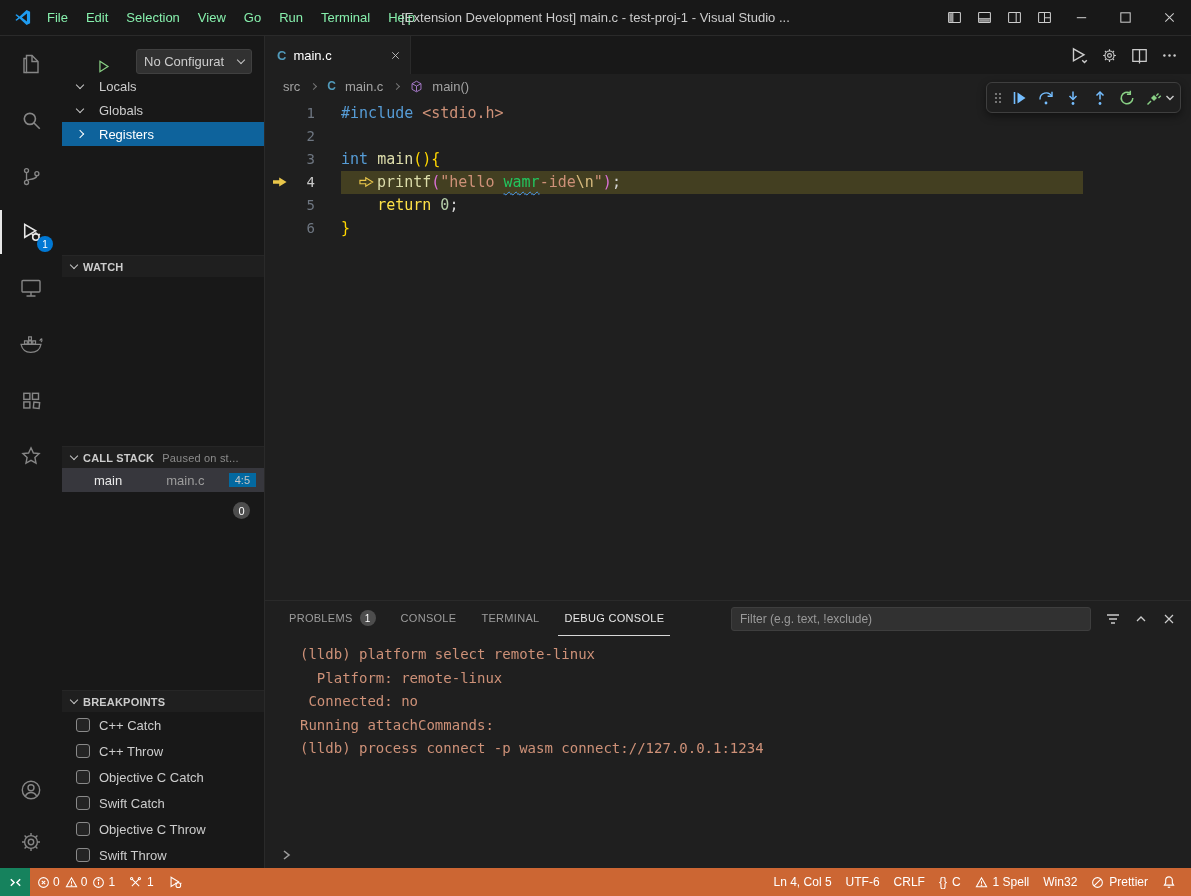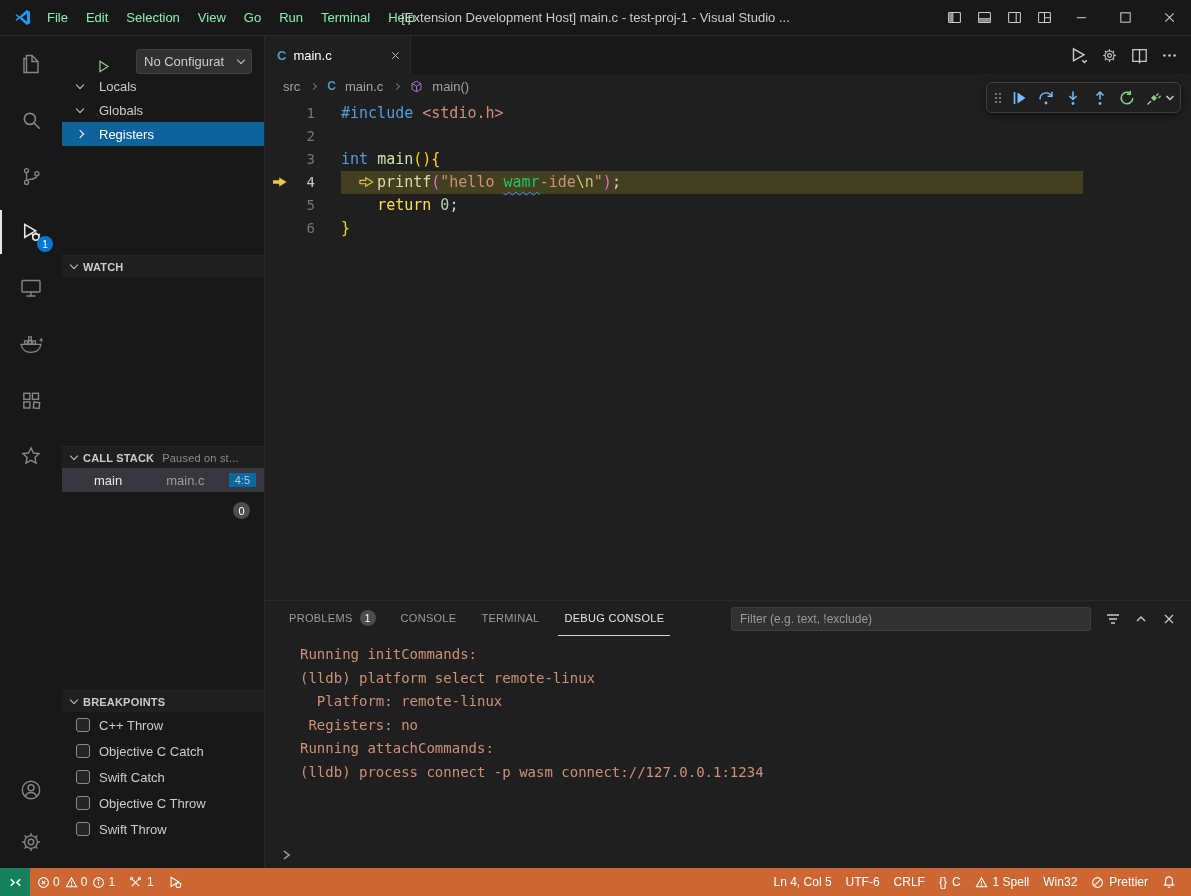--- a/index.html
+++ b/index.html
@@ -303,20 +303,24 @@
 
     <div class="flex-sp"></div>
 
     <div class="section-header">
       <span class="cv d"></span>
       <span>BREAKPOINTS</span>
     </div>
     <div class="bp-body">
         <div class="bp-row">
           <span class="checkbox"></span>
+          <span>C++ Catch</span>
+        </div>
+        <div class="bp-row">
+          <span class="checkbox"></span>
           <span>C++ Throw</span>
         </div>
         <div class="bp-row">
           <span class="checkbox"></span>
           <span>Objective C Catch</span>
         </div>
         <div class="bp-row">
           <span class="checkbox"></span>
           <span>Swift Catch</span>
         </div>
@@ -465,24 +469,23 @@
               </svg>
             </span>
           <span class="pa-btn">
               <svg width="14" height="14" viewBox="0 0 14 14" stroke="currentColor" stroke-width="1.2" fill="none">
                 <path d="M3 3l8 8M11 3l-8 8"></path>
               </svg>
             </span>
         </div>
       </div>
       <div class="console">
-          <div class="console-line">Running initCommands:</div>
           <div class="console-line">(lldb) platform select remote-linux</div>
           <div class="console-line">  Platform: remote-linux</div>
-          <div class="console-line"> Registers: no</div>
+          <div class="console-line"> Connected: no</div>
           <div class="console-line">Running attachCommands:</div>
           <div class="console-line">(lldb) process connect -p wasm connect://127.0.0.1:1234</div>
         </div>
       <div class="console-prompt">
           <svg width="12" height="12" viewBox="0 0 12 12" fill="none" stroke="#9d9d9d" stroke-width="1.6">
             <path d="M4 2l5 4-5 4"></path>
           </svg>
         </div>
     </div>
 

